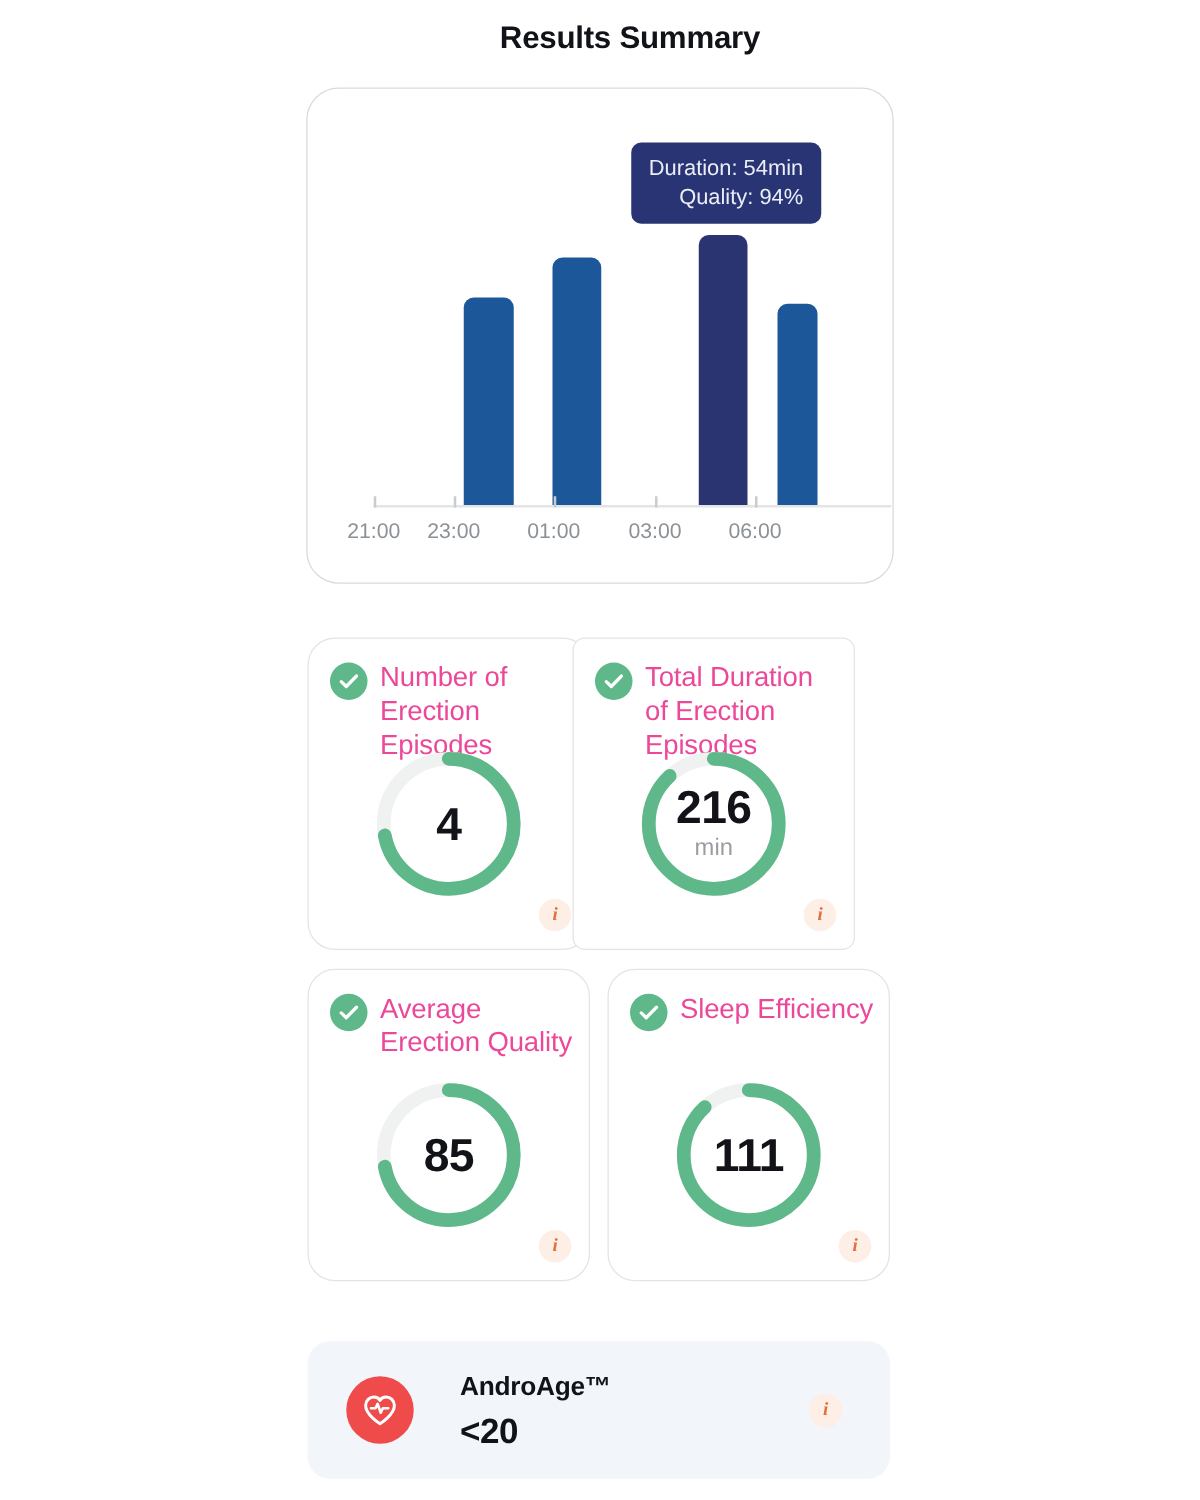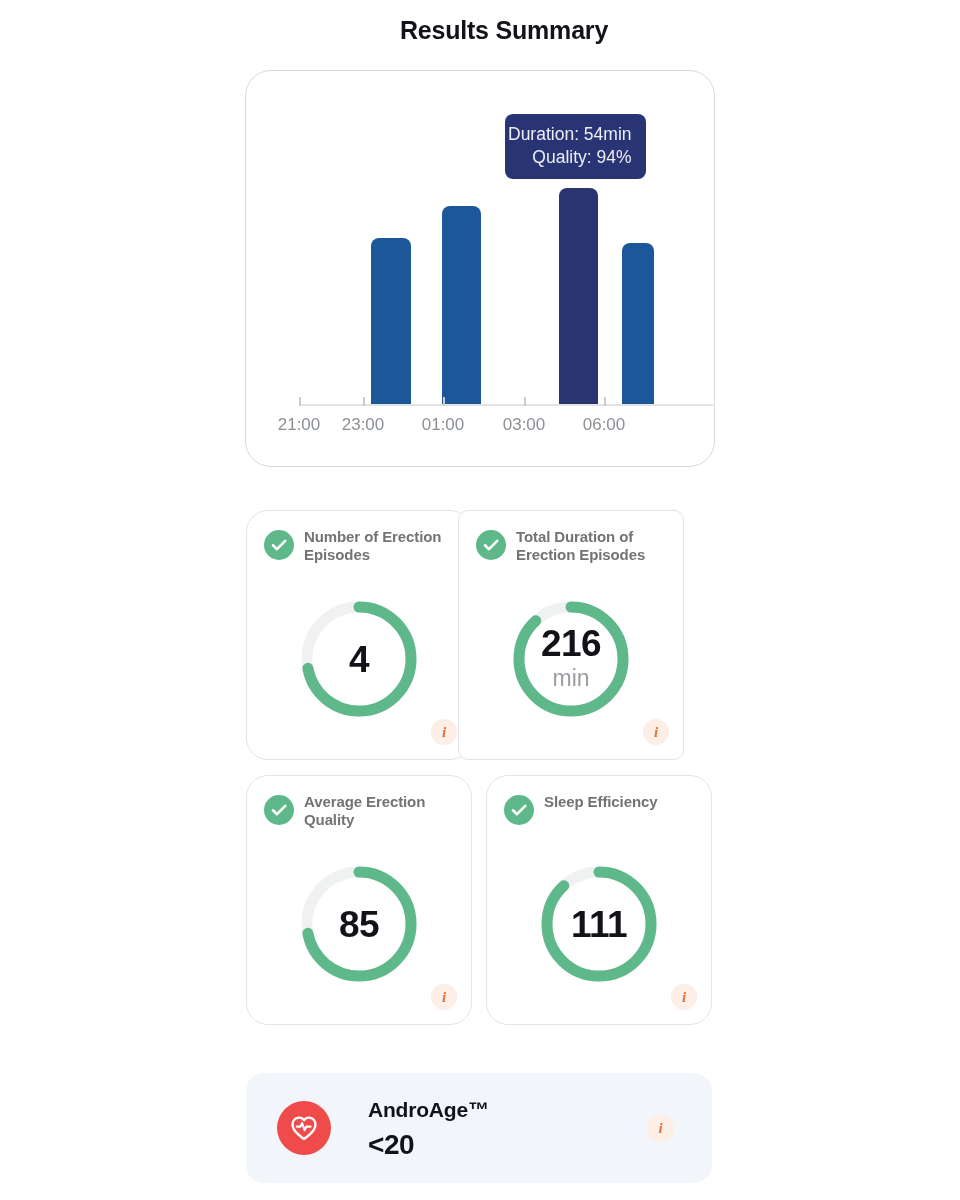--- a/index.html
+++ b/index.html
@@ -86,21 +86,21 @@
     white-space: nowrap;
   }
 
   .tooltip {
     position: absolute;
     left: 259px;
     top: 43px;
     background: #283473;
     color: #eceef7;
     border-radius: 8px;
-    padding: 9px 14px 10px 3px;
+    padding: 9px 14px 10px 14px;
     font-size: 17.5px;
     line-height: 1.32;
     text-align: right;
     box-sizing: border-box;
     z-index: 5;
   }
   .tooltip div { white-space: nowrap; }
 
   
   .metric-card {
@@ -126,24 +126,24 @@
     border-radius: 50%;
     background: #5fb88a;
   }
   .check-icon svg { display: block; }
 
   .metric-title {
     position: absolute;
     left: 57px;
     top: 17px;
     width: 158px;
-    font-size: 15px;
-    font-weight: bold;
+    font-size: 22px;
+    font-weight: normal;
     line-height: 1.23;
-    color: #737373;
+    color: #ec4899;
     letter-spacing: -0.1px;
   }
 
   .ring-wrap {
     position: absolute;
     left: 50%;
     top: 84px;
     transform: translateX(-50%);
     width: 128px;
     height: 128px;
@@ -162,21 +162,21 @@
     justify-content: center;
   }
   .ring-number {
     font-size: 37px;
     font-weight: bold;
     color: #111318;
     line-height: 1;
     letter-spacing: -0.5px;
   }
   .ring-unit {
-    font-size: 23px;
+    font-size: 19px;
     color: #9a9ea3;
     margin-top: 5px;
     line-height: 1;
   }
   .ring-value.has-unit .ring-number { margin-top: -4px; }
 
   .info-icon {
     position: absolute;
     right: 14px;
     bottom: 14px;

